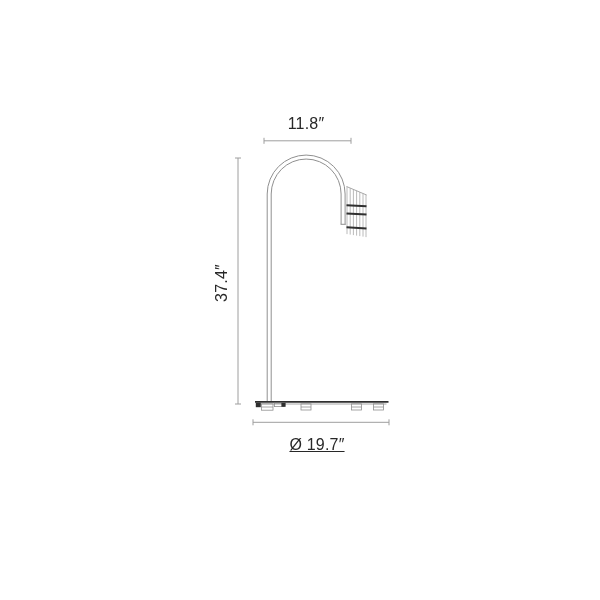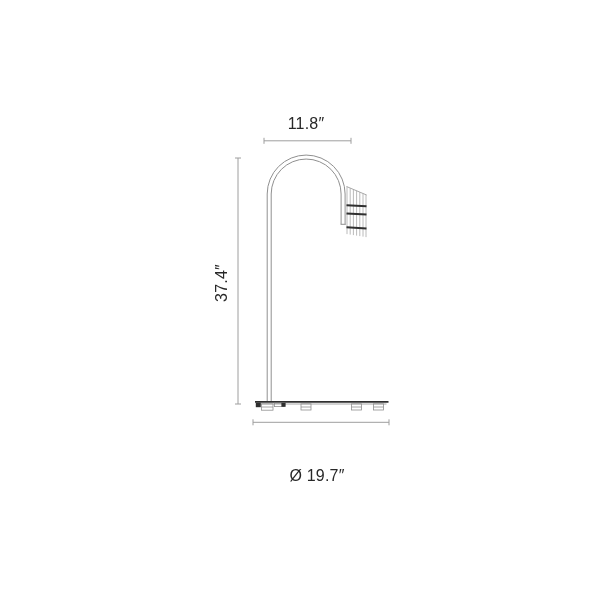--- a/index.html
+++ b/index.html
@@ -24,21 +24,21 @@
     color: var(--text, #282828);
     font-size:16px;
     line-height:1;
     white-space:nowrap;
     transform: translate(-50%,-50%);
     letter-spacing:0.2px;
   }
   .dim-label.rot { transform: translate(-50%,-50%) rotate(-90deg); }
   .lbl-top    { left:306px; top:124px; }
   .lbl-height { left:222px; top:283px; }
-  .lbl-base   { left:317px; top:476px; }
+  .lbl-base   { left:317px; top:445px;text-decoration:underline; }
 </style>
 </head>
 <body>
 
 <div class="canvas">
 
   <svg width="600" height="600" viewBox="0 0 600 600">
 
     <g>
       <path class="outline" d="M 267.2 402 L 267.2 194 A 38.95 38.95 0 0 1 345.1 194 L 345.1 224.3"></path>

